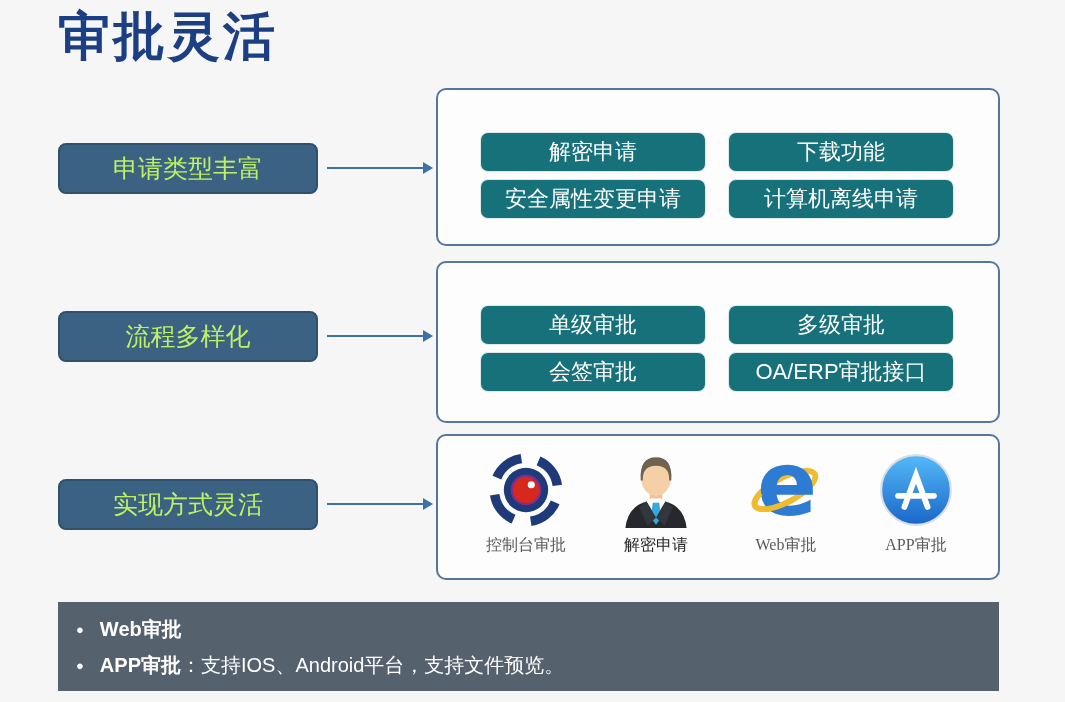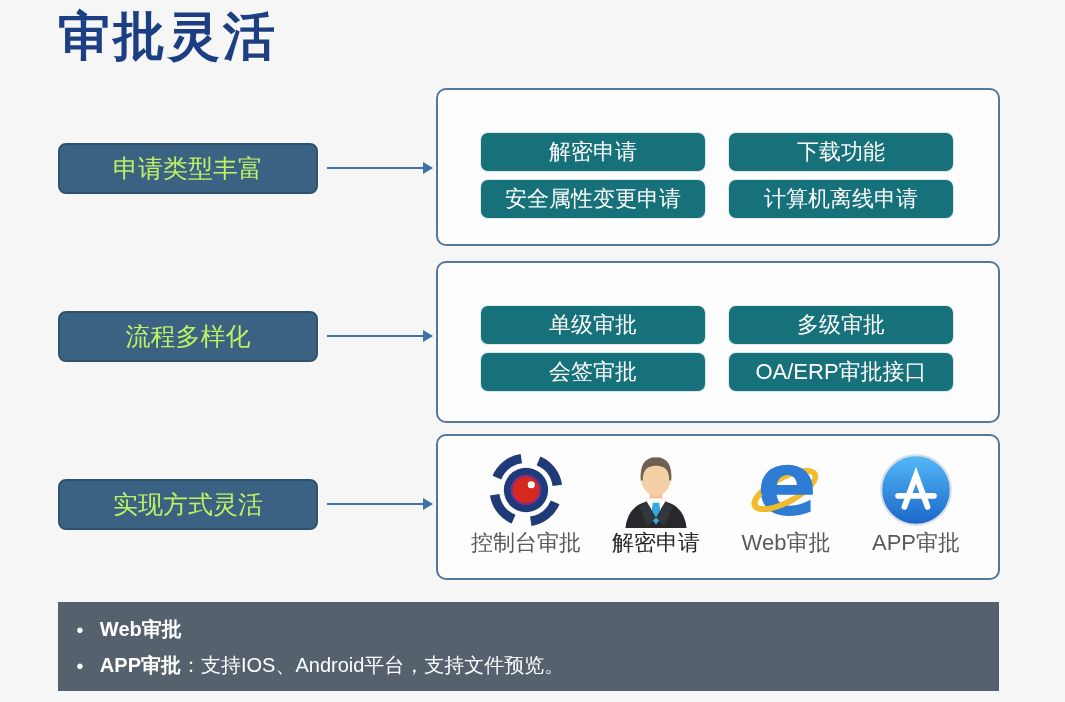--- a/index.html
+++ b/index.html
@@ -33,21 +33,21 @@
         background:var(--teal-button,#17717a);border:1px solid rgba(255,255,255,0.85);
         border-radius:8px;color:#ffffff;font-size:22px;
         display:flex;align-items:center;justify-content:center;white-space:nowrap;}
   .pill.c1{left:42px}.pill.c2{left:290px}
   .pill.r1{top:42px}.pill.r2{top:89px}
 
   .methods{display:flex;justify-content:space-between;padding:16px 18px 0 24px;}
   .method{display:flex;flex-direction:column;align-items:center;width:128px;}
   .micon{width:76px;height:76px;}
   .micon svg{width:76px;height:76px;display:block;}
-  .mlabel{font-size:22px;color:#595959;white-space:nowrap;}
+  .mlabel{margin-top:7px;font-size:16px;color:#595959;white-space:nowrap;font-family:Liberation Serif, serif;}
 
   .footer{position:absolute;left:58px;top:602px;width:941px;height:89px;box-sizing:border-box;
           background:var(--footer-bg,#56616e);color:#ffffff;padding:9px 10px 0 18px;}
   .fline{display:flex;align-items:center;height:36px;font-size:20px;white-space:nowrap;}
   .bullet{font-size:13px;margin-right:16px;}
   .fbold{font-weight:bold;}
 </style>
 </head>
 <body>
 

